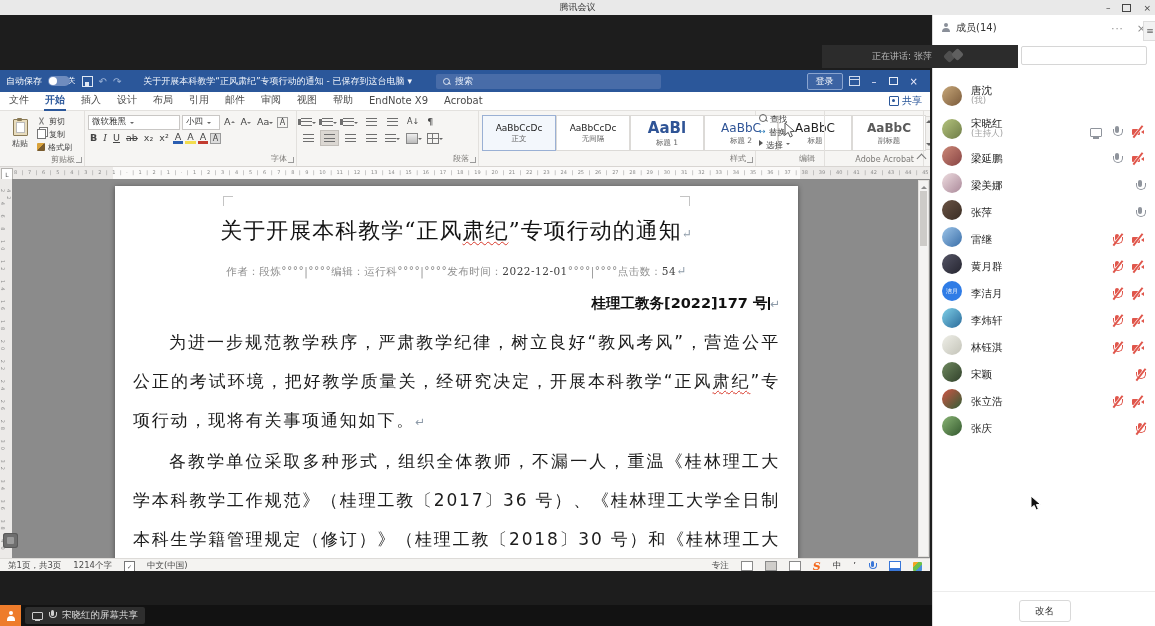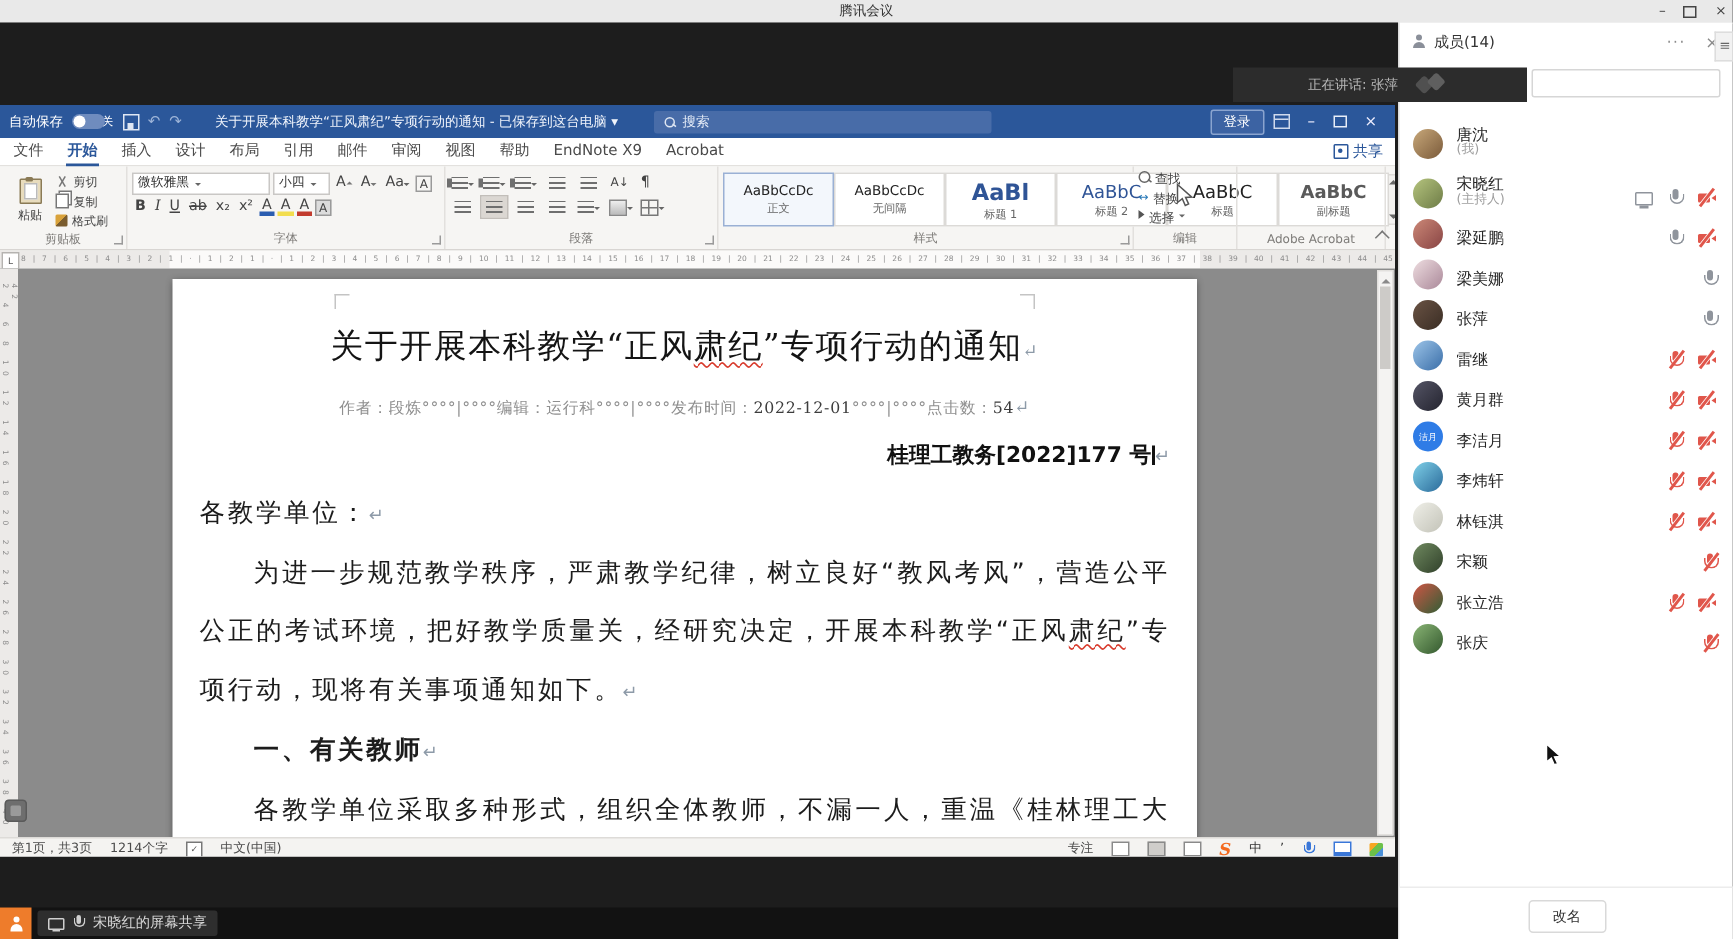--- a/index.html
+++ b/index.html
@@ -47,21 +47,21 @@
   .wtab{position:relative;padding:1px 1px 3px}
   .wtab.active{color:#2b579a;font-weight:bold}
   .wtab.active::after{content:"";position:absolute;left:0;right:0;bottom:-1px;height:2px;background:#2b579a}
   .wshare{margin-left:auto;color:#2b579a;display:flex;gap:3px;align-items:center}
   .shic{width:8px;height:8px;border:1px solid #2b579a;border-radius:1px;position:relative}
   .shic::after{content:"";position:absolute;left:2px;top:2px;width:3px;height:3px;background:#2b579a;border-radius:50%}
 
   
   .wribbon{height:55px;background:#f6f5f3;border-bottom:1px solid #d8d5d2;display:flex;position:relative}
   .rg{position:relative;border-right:1px solid #e2e0dd;display:flex;flex-direction:column;flex:none;padding:3px 3px 0}
-  .rglabel{margin-top:auto;font-size:8px;color:#7d7b78;text-align:center;padding:0 6px 2px;white-space:nowrap}
+  .rglabel{margin-top:auto;font-size:8px;color:#7d7b78;text-align:right;padding:0 6px 2px;white-space:nowrap}
   .dlgl{position:absolute;right:2px;bottom:3px;width:5px;height:5px;border-right:1px solid #9a9a9a;border-bottom:1px solid #9a9a9a}
   .rrow{display:flex;align-items:center;gap:2px;height:16px}
   .combo{background:#fff;border:1px solid #c9c7c5;height:13px;display:flex;align-items:center;font-size:8.5px;color:#333;padding:0 3px;gap:4px}
   .car{width:0;height:0;border:2.5px solid transparent;border-top-color:#666;margin-top:3px}
   .mi{font-size:9.5px;color:#444;padding:0 2px;display:inline-flex;align-items:center;line-height:1}
   .mi.b{font-weight:bold}.mi.i{font-style:italic;font-family:"DejaVu Serif",serif}.mi.u{text-decoration:underline}.mi.st{text-decoration:line-through}
   .bar-b{border-bottom:3px solid #2a5db0}.bar-y{border-bottom:3px solid #f2dd4e}.bar-r{border-bottom:3px solid #c23b2e}
   .mibox{border:1px solid #9a9a9a;font-size:8px;padding:0 1.5px;color:#444}
   .tri{width:0;height:0;border:2.5px solid transparent;display:inline-block}
   .tri.up{border-bottom-color:#777;margin-bottom:3px}.tri.dn{border-top-color:#777;margin-top:3px}
@@ -441,23 +441,21 @@
 
     <div class="wcanvas">
       <div class="vruler">2 4 6 8 10 12 14 16 18 20 22 24 26 28 30 32 34 36 38 40 42</div>
       <div class="page">
         <span class="cmark" style="left:108px;top:10px"></span>
         <span class="cmark" style="right:108px;top:10px;transform:scaleX(-1)"></span>
         <h1 class="dtitle"><span>关于开展本科教学“正风</span><span class="wavy">肃纪</span><span>”专项行动的通知</span><span class="dmark">↵</span></h1>
         <div class="dmeta"><span>作者：段炼°°°°|°°°°编辑：运行科°°°°|°°°°发布时间：</span><b>2022-12-01</b><span>°°°°|°°°°点击数：</span><b>54</b><span class="dmark">↵</span></div>
         <div class="ddocno"><span>桂理工教务[2022]177 号</span><span class="cursorbar"></span><span class="dmark" style="font-weight:normal">↵</span></div>
         <div class="dbody">
-          <p><span>各教学单位：</span><span class="dmark">↵</span></p>
           <p class="ind"><span>为进一步规范教学秩序，严肃教学纪律，树立良好“教风考风”，营造公平公正的考试环境，把好教学质量关，经研究决定，开展本科教学“正风</span><span class="wavy">肃纪</span><span>”专项行动，现将有关事项通知如下。</span><span class="dmark">↵</span></p>
-          <p class="ind dh"><span>一、有关教师</span><span class="dmark" style="font-weight:normal">↵</span></p>
           <p class="ind"><span>各教学单位采取多种形式，组织全体教师，不漏一人，重温《桂林理工大学本科教学工作规范》（桂理工教〔2017〕36 号）、《桂林理工大学全日制本科生学籍管理规定（修订）》（桂理工教〔2018〕30 号）和《桂林理工大学考试管理规定》</span></p>
         </div>
       </div>
       <div class="vsb">
           <span class="a up"></span>
           <span class="thumb"></span>
         </div>
       <div class="fwidget">
           <i></i>
         </div>

